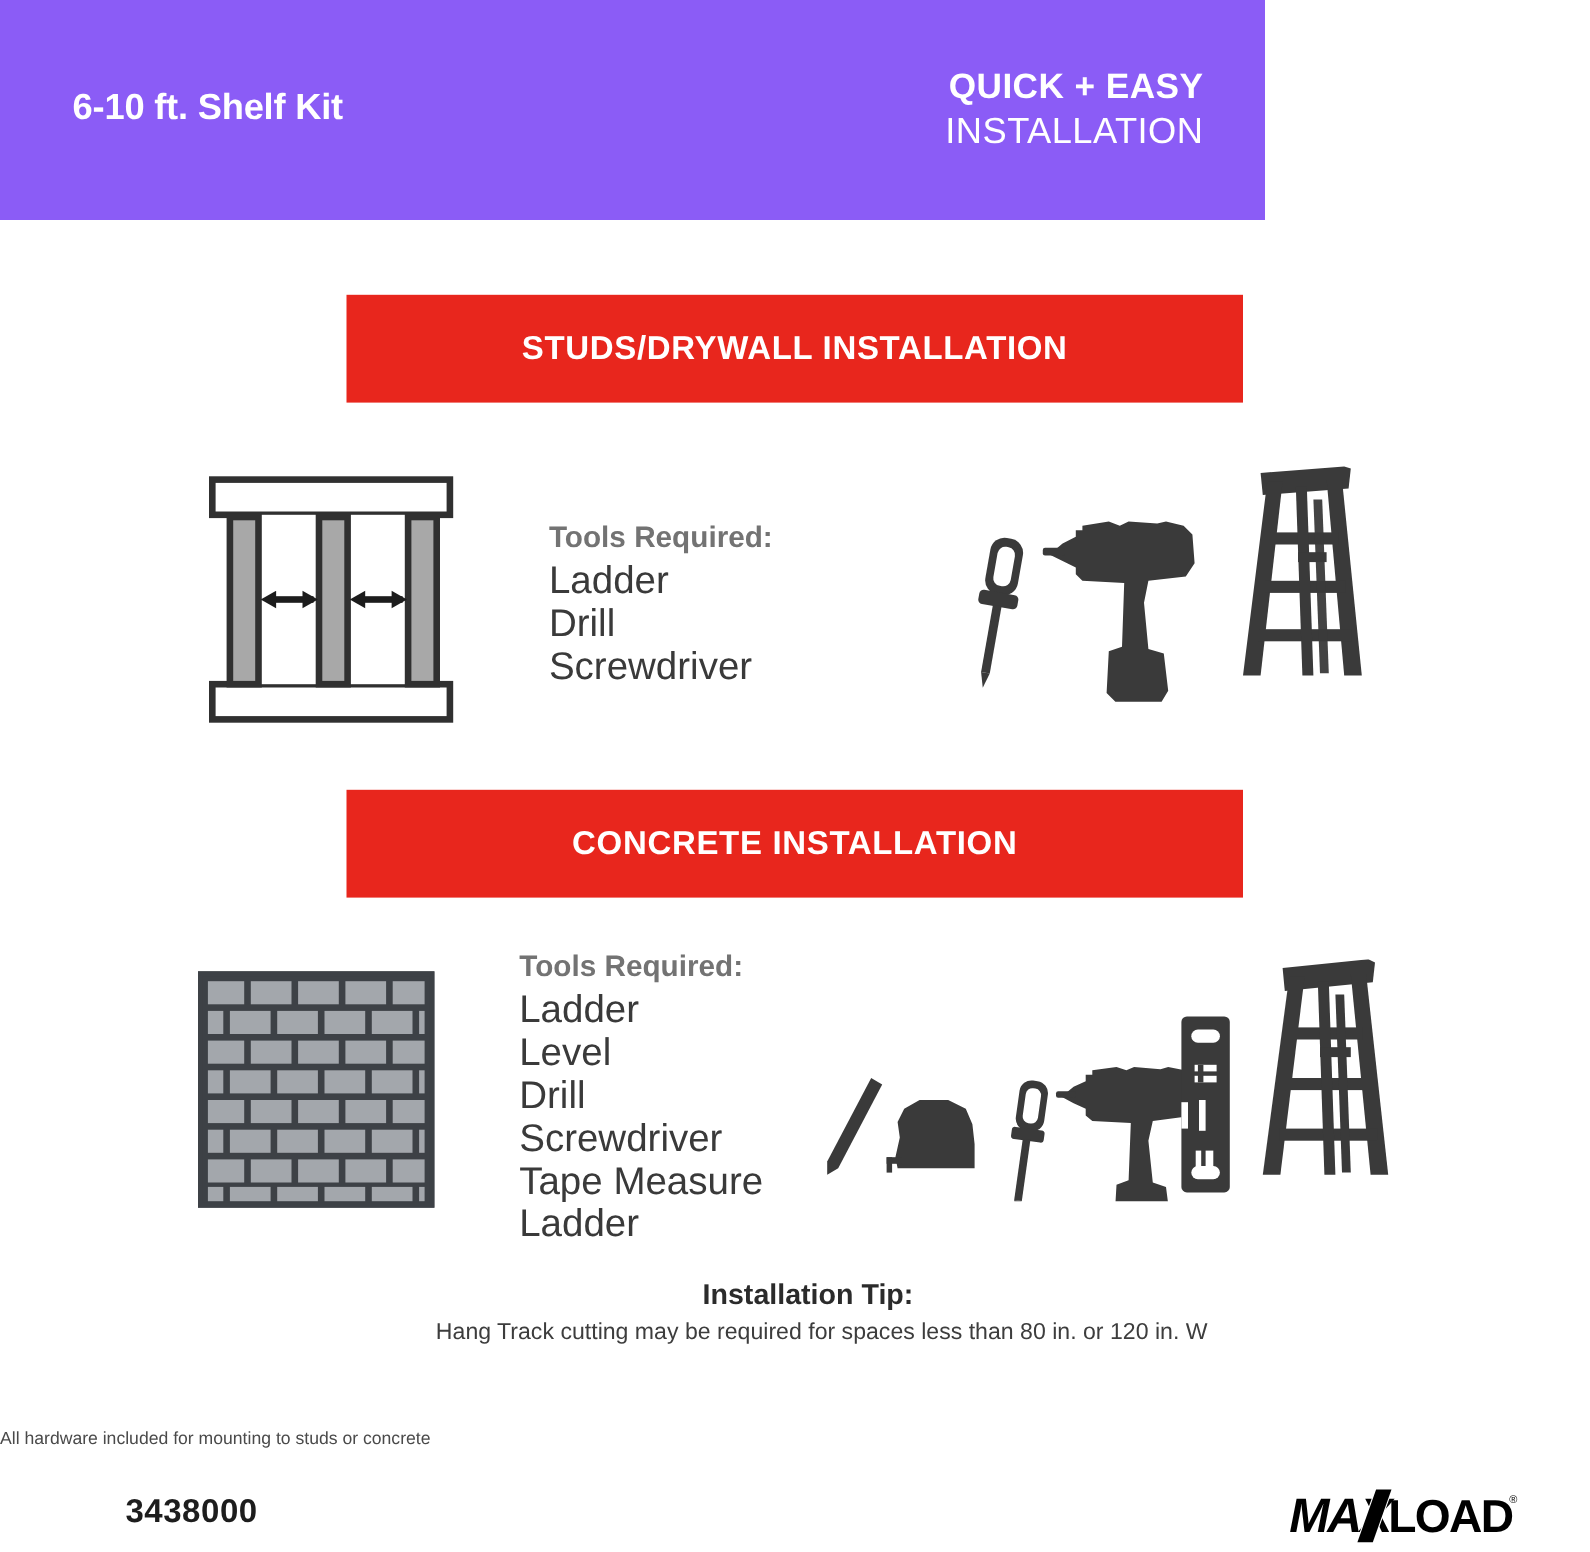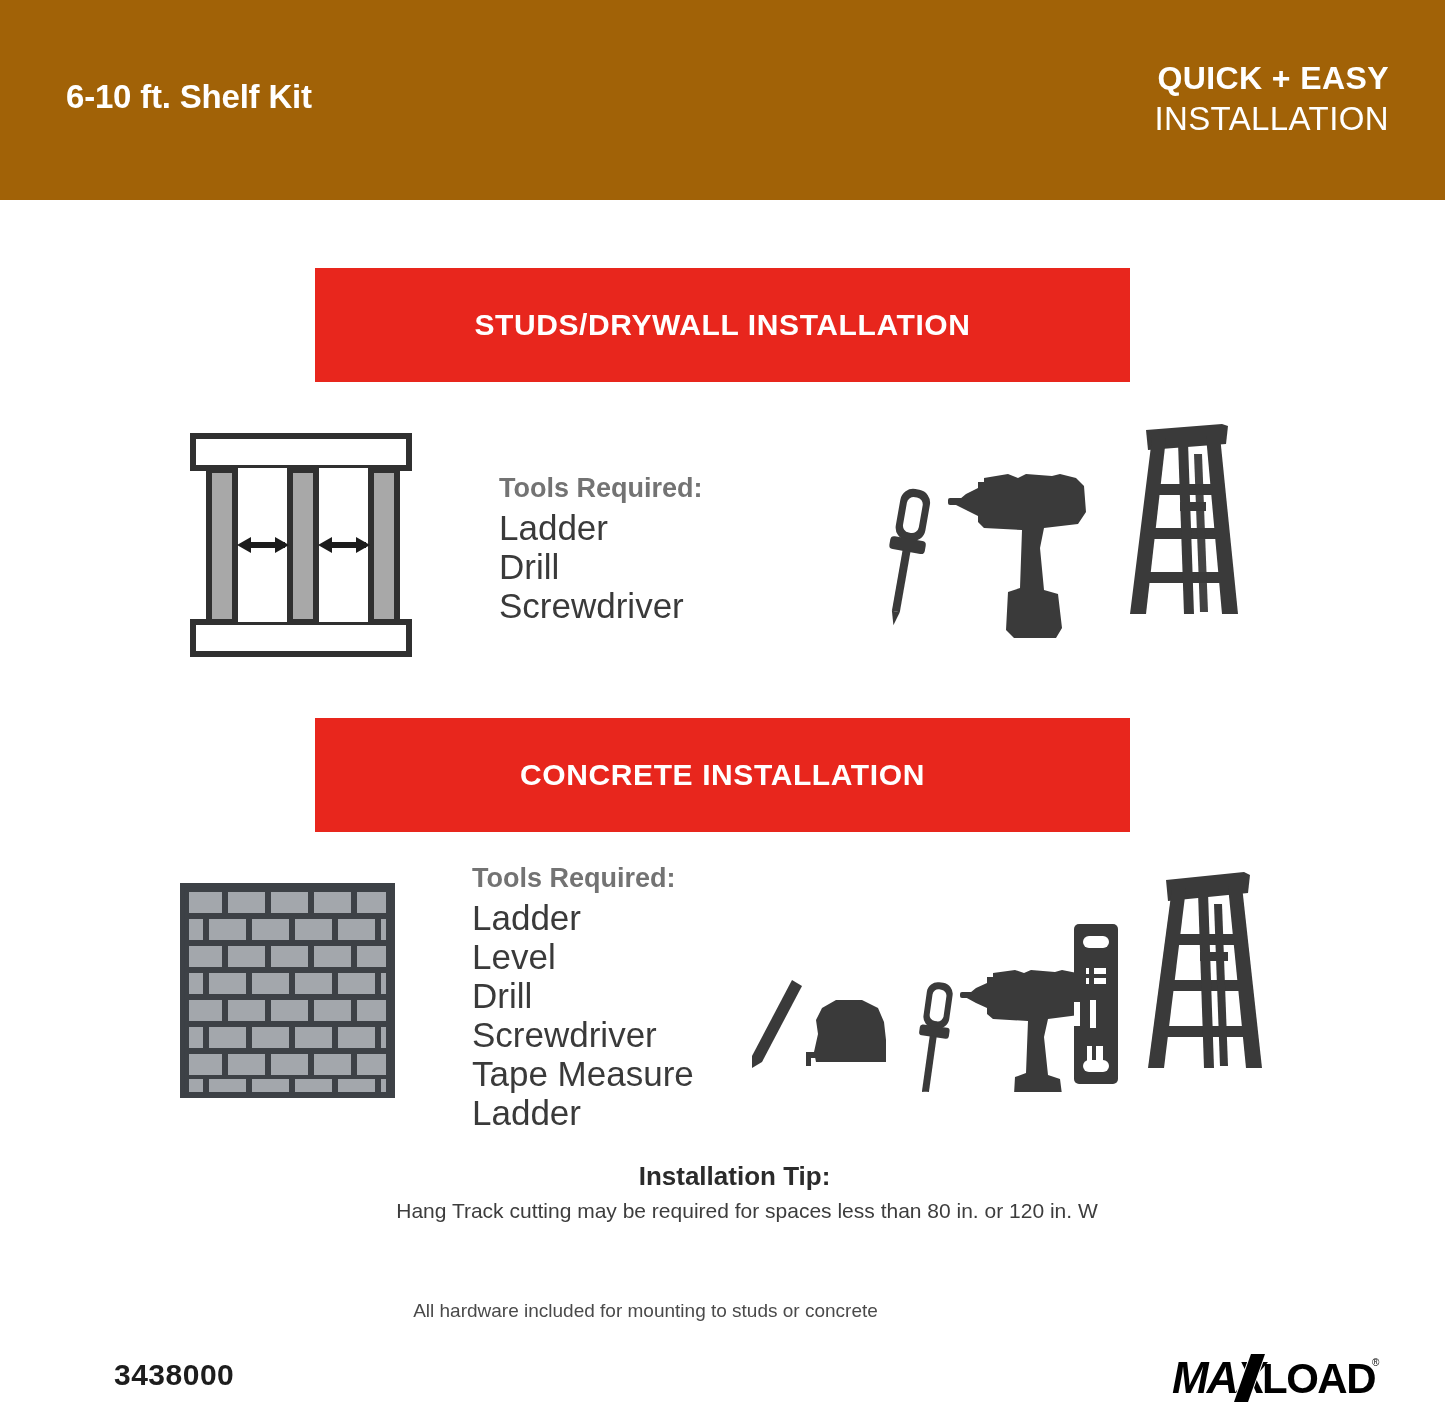--- a/index.html
+++ b/index.html
@@ -13,23 +13,23 @@
     position: relative;
     font-family: "Liberation Sans", sans-serif;
     color: #2e2e2e;
     overflow: hidden;
   }
 
   
   .header {
     position: absolute;
     left: 0; top: 0;
-    width: 1445px;
+    width: 1150px;
     height: 200px;
-    background: #a16207;
+    background: #8b5cf6;
     box-sizing: border-box;
   }
   .header-title {
     position: absolute;
     left: 66px;
     top: 78px;
     font-size: 33px;
     font-weight: bold;
     color: #ffffff;
     letter-spacing: -0.2px;
@@ -56,21 +56,21 @@
     letter-spacing: 0.4px;
     line-height: 42px;
     white-space: nowrap;
   }
 
   
   .banner {
     position: absolute;
     left: 315px;
     width: 815px;
-    height: 114px;
+    height: 98px;
     background: #e8261d;
     display: flex;
     align-items: center;
     justify-content: center;
     box-sizing: border-box;
   }
   .banner-1 { top: 268px; }
   .banner-2 { top: 718px; }
   .banner-text {
     color: #ffffff;
@@ -125,22 +125,21 @@
     font-weight: 400;
     color: #3d3d3d;
     line-height: 34px;
     padding-left: 25px;
   }
   .hardware-note {
     position: absolute;
     left: 0;
     top: 1300px;
     width: 1291px;
-    text-align: center;
-    font-size: 19px;
+    font-size: 16px;
     font-weight: 300;
     color: #4a4a4a;
   }
   .part-number {
     position: absolute;
     left: 66px;
     top: 1358px;
     font-size: 30px;
     font-weight: 700;
     color: #1d1d1d;

